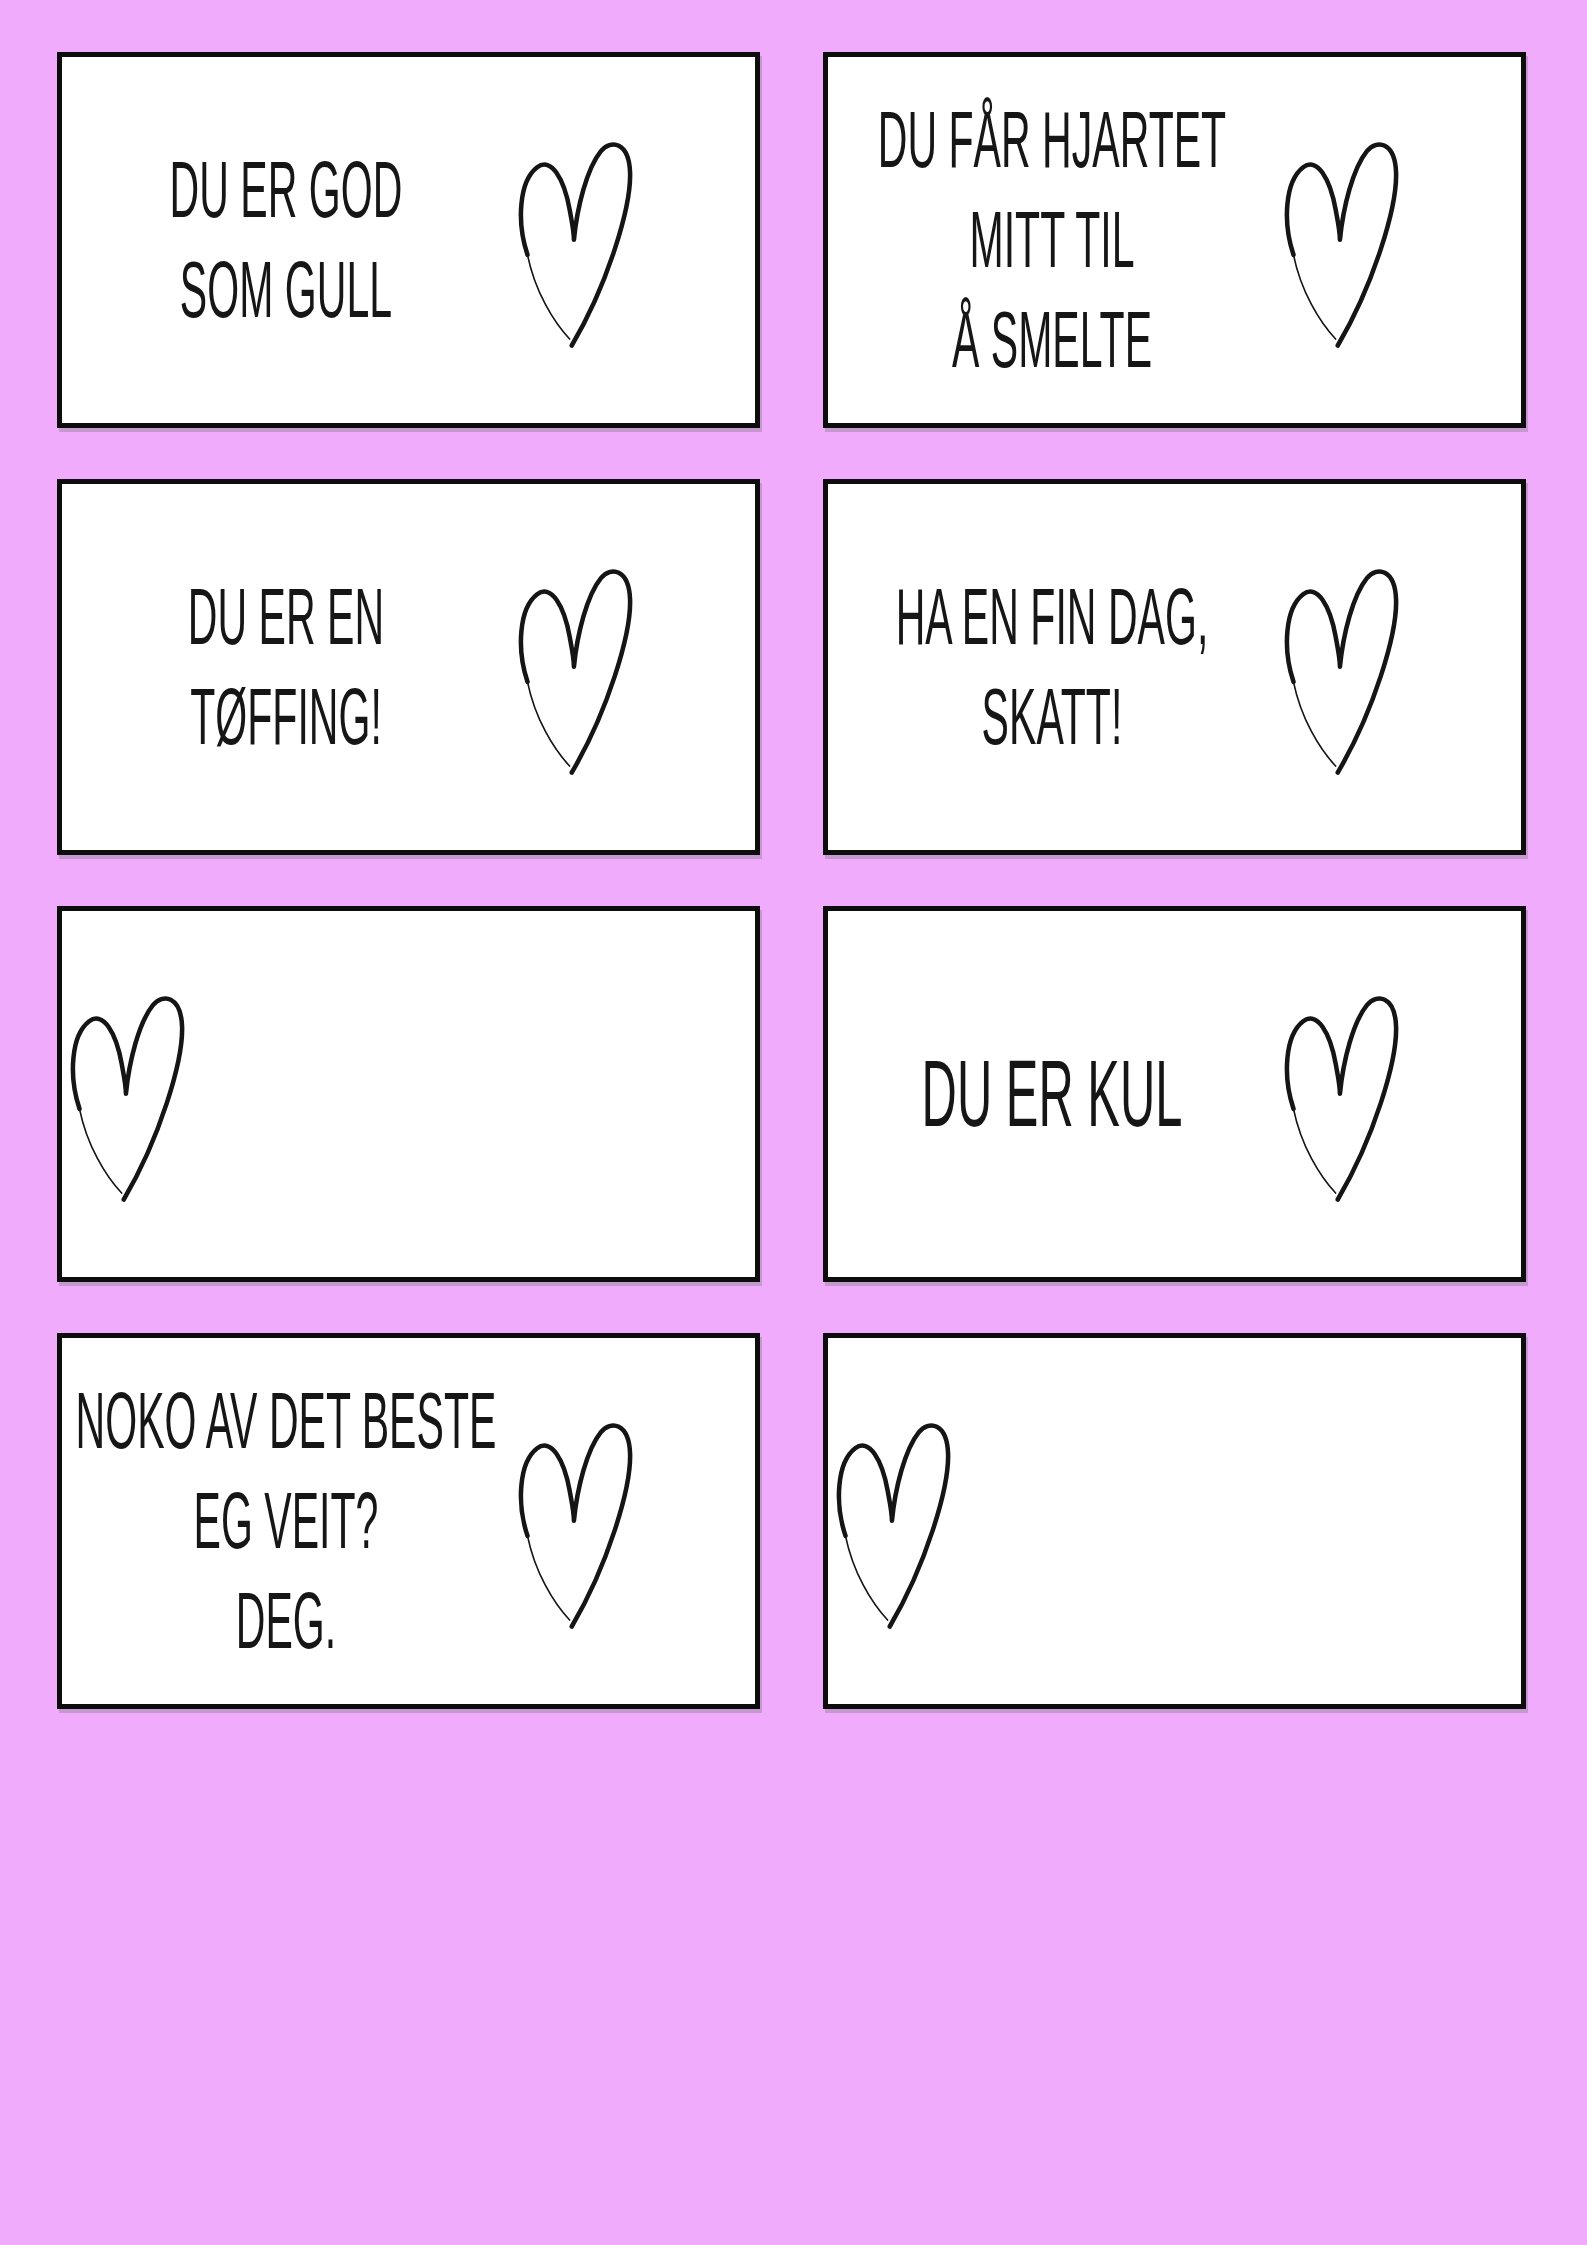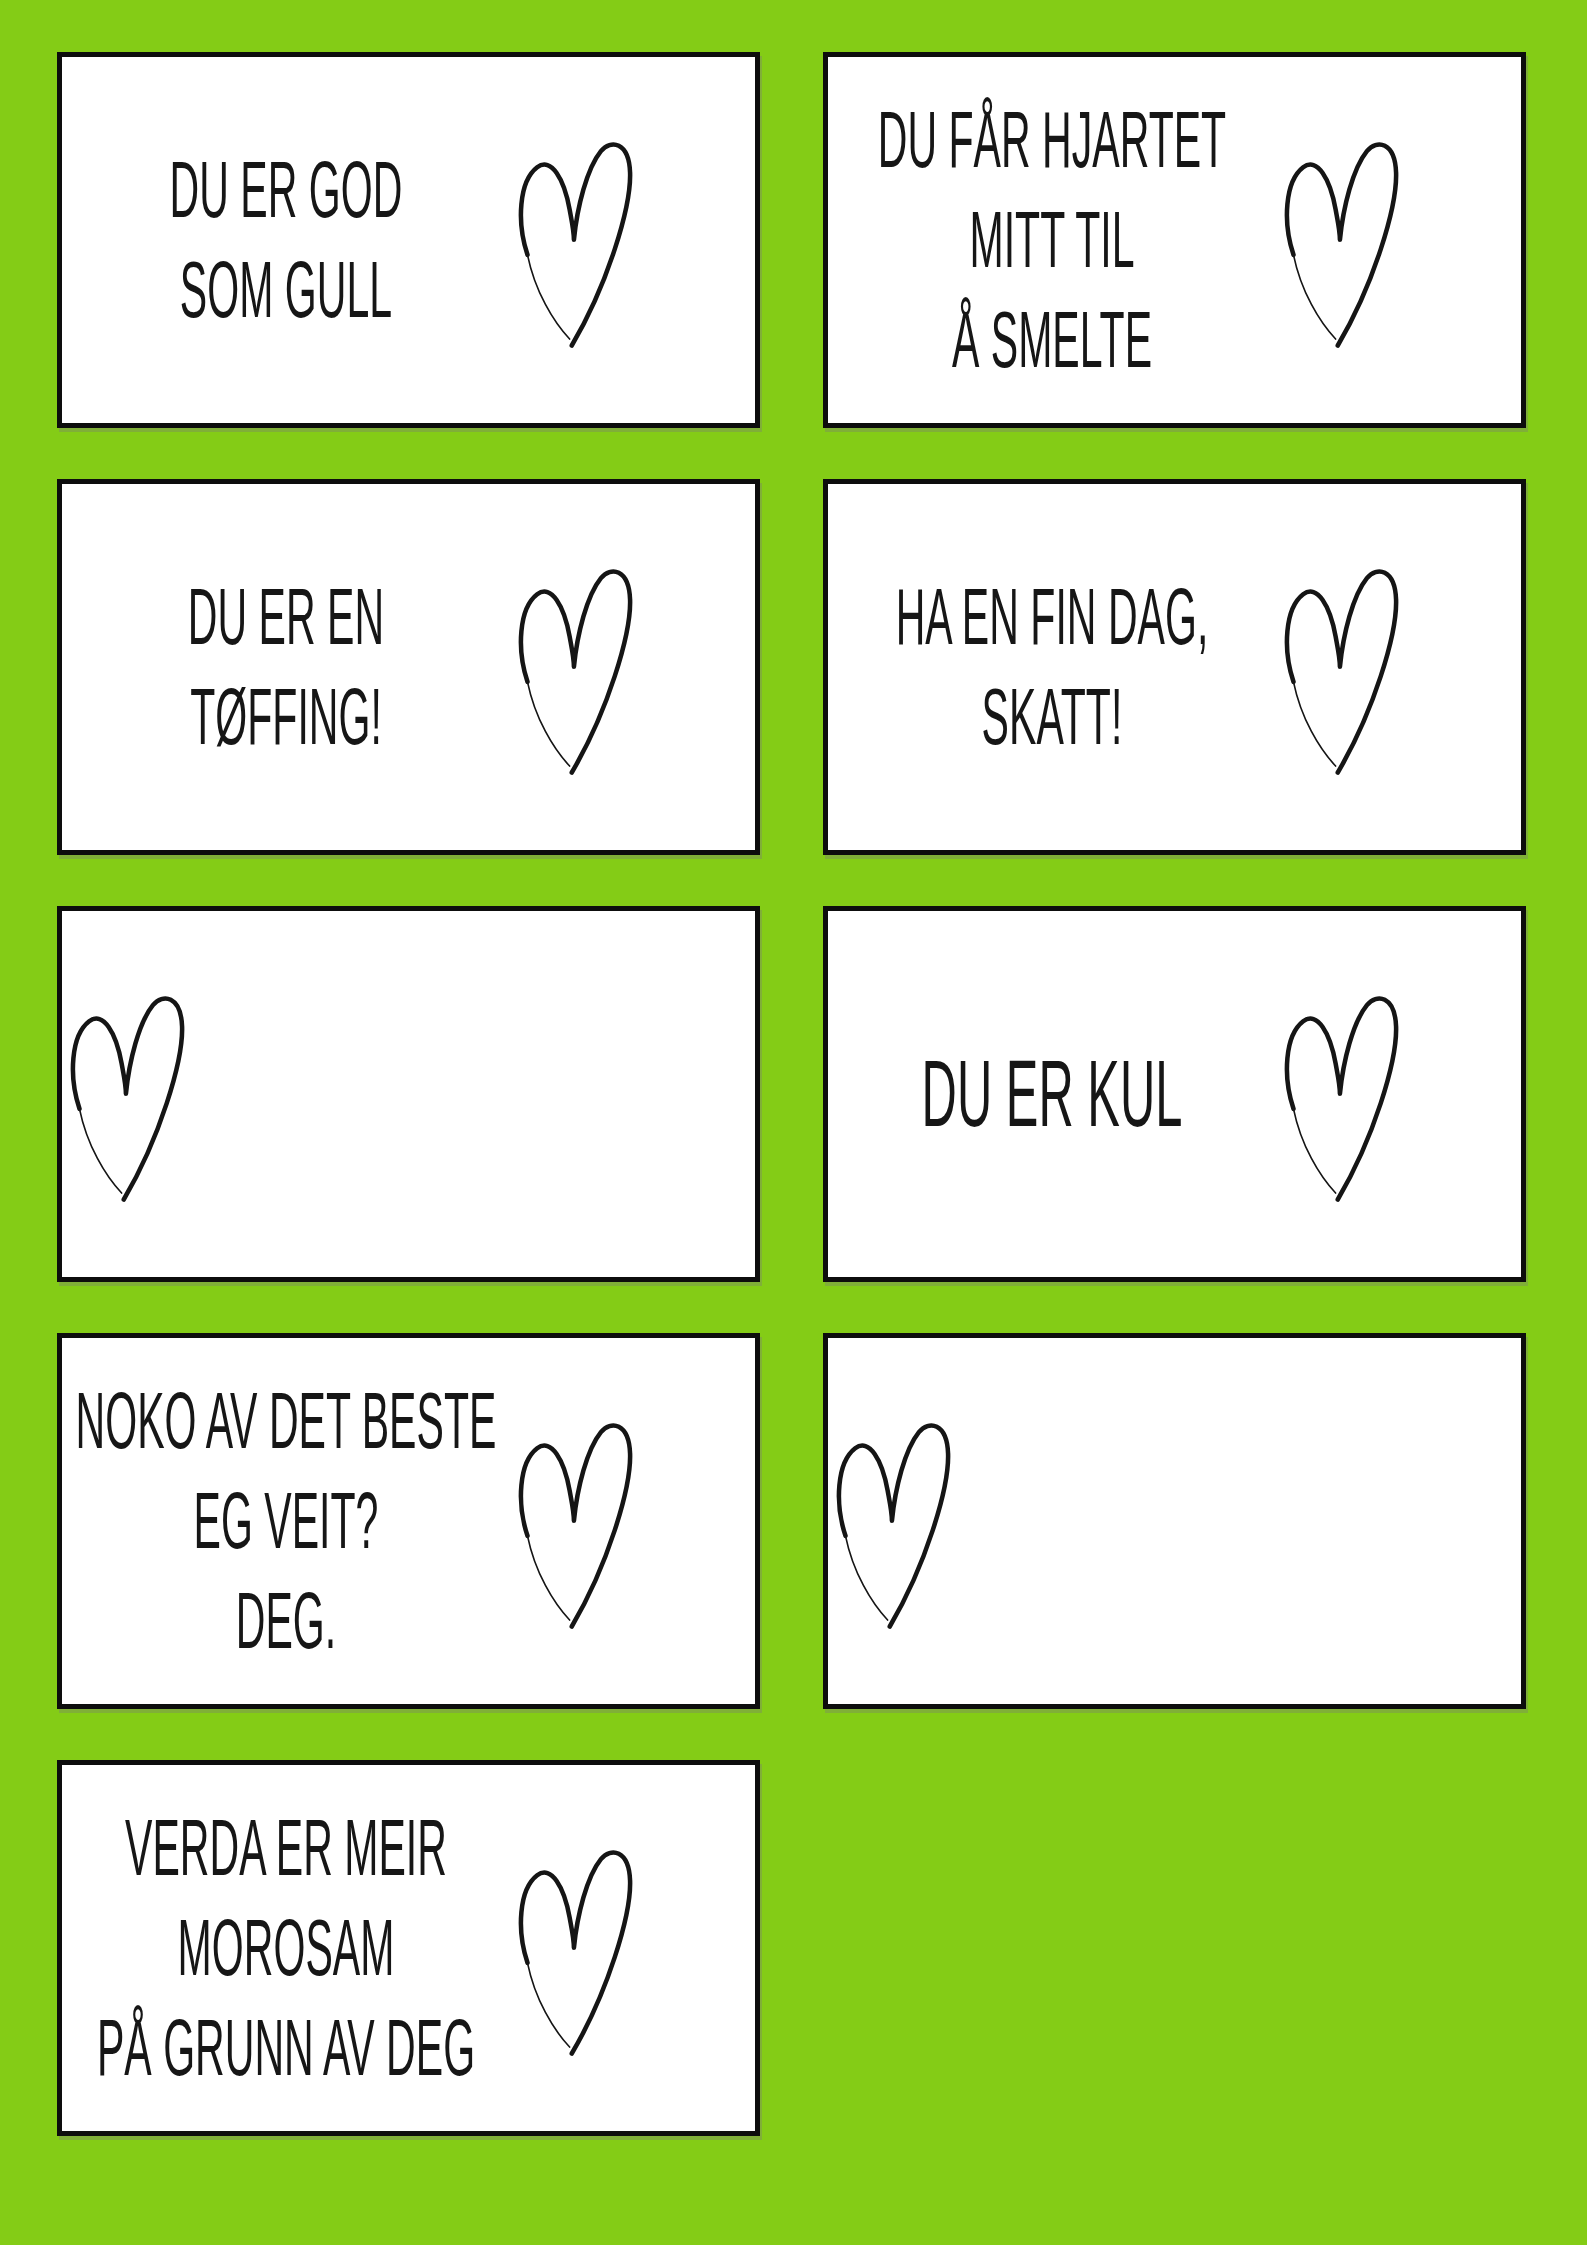--- a/index.html
+++ b/index.html
@@ -4,21 +4,21 @@
 <style>
   html, body {
     margin: 0;
     padding: 0;
     background: #ffffff;
   }
   .sheet {
     position: relative;
     width: 1587px;
     height: 2245px;
-    background: #84cc16;
+    background: #f0abfc;
     box-sizing: border-box;
     padding: 52px 58px 0 57px;
     display: grid;
     grid-template-columns: 703px 703px;
     grid-auto-rows: 376px;
     column-gap: 63px;
     row-gap: 51px;
     font-family: "Liberation Sans", "DejaVu Sans", sans-serif;
     color: #161616;
     overflow: hidden;
@@ -186,29 +186,14 @@
 
   <div class="card">
     <div class="heartzone">
       <svg class="heart-svg" viewBox="0 0 120 200" aria-hidden="true">
         <path class="stroke-main" d="M16 110 C6 80 8 42 25 29 C38 19 50 40 55 68 C57 79 59 88 59 96 C62 66 71 30 84 14 C93 3 110 5 111 34 C112 66 90 138 57 194"></path>
         <path class="stroke-thin" d="M16 110 C23 144 40 172 55 188"></path>
       </svg>
     </div>
   </div>
 
-  <div class="card">
-    <div class="textzone">
-      <div class="cardtext">
-        <div class="line">VERDA ER MEIR</div>
-        <div class="line">MOROSAM</div>
-        <div class="line">PÅ GRUNN AV DEG</div>
-      </div>
-    </div>
-    <div class="heartzone">
-      <svg class="heart-svg" viewBox="0 0 120 200" aria-hidden="true">
-        <path class="stroke-main" d="M16 110 C6 80 8 42 25 29 C38 19 50 40 55 68 C57 79 59 88 59 96 C62 66 71 30 84 14 C93 3 110 5 111 34 C112 66 90 138 57 194"></path>
-        <path class="stroke-thin" d="M16 110 C23 144 40 172 55 188"></path>
-      </svg>
-    </div>
-  </div>
 
 </div>
 
 </body></html>

